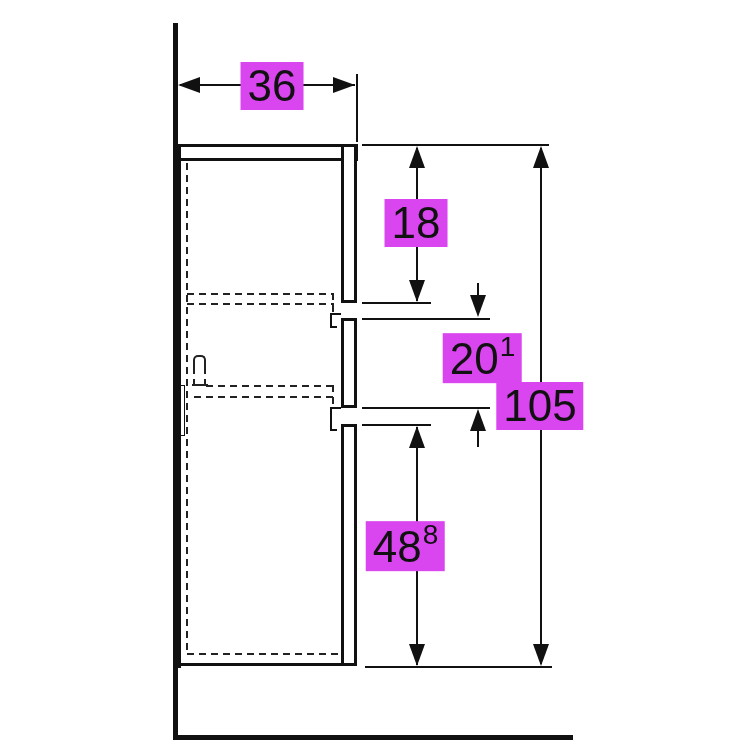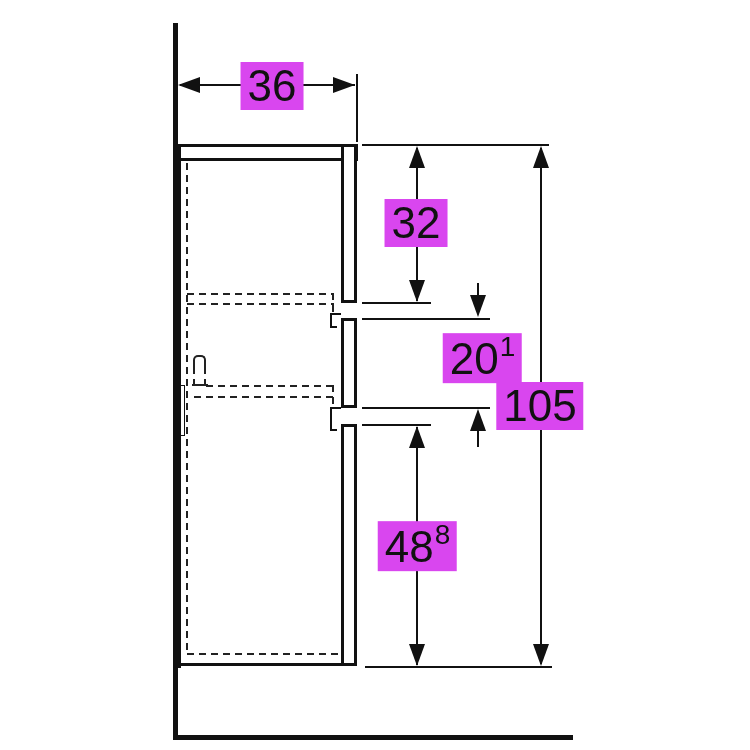--- a/index.html
+++ b/index.html
@@ -78,31 +78,31 @@
   <div class="hline" style="left:362px;top:144px;width:187px;"></div>
   <div class="hline" style="left:362px;top:302px;width:69px;"></div>
   <div class="hline" style="left:362px;top:318px;width:128px;"></div>
   <div class="hline" style="left:362px;top:407px;width:128px;"></div>
   <div class="hline" style="left:362px;top:424px;width:69px;"></div>
   <div class="hline" style="left:365px;top:666px;width:187px;"></div>
 
   <div class="vline" style="left:416px;top:148px;height:153px;"></div>
   <div class="arr arr-up" style="left:409px;top:146px;"></div>
   <div class="arr arr-down" style="left:409px;top:280px;"></div>
-  <div class="dim-label" style="left:416px;top:223px;"><span>32</span></div>
+  <div class="dim-label" style="left:416px;top:223px;"><span>18</span></div>
 
   <div class="vline" style="left:477px;top:283px;height:18px;"></div>
   <div class="arr arr-down" style="left:470px;top:295px;"></div>
   <div class="arr arr-up" style="left:470px;top:409px;"></div>
   <div class="vline" style="left:477px;top:430px;height:17px;"></div>
   <div class="dim-label" style="left:482px;top:358px;"><span>20</span><sup>1</sup></div>
 
   <div class="vline" style="left:416px;top:427px;height:238px;"></div>
   <div class="arr arr-up" style="left:409px;top:426px;"></div>
   <div class="arr arr-down" style="left:409px;top:644px;"></div>
-  <div class="dim-label" style="left:417px;top:546px;"><span>48</span><sup>8</sup></div>
+  <div class="dim-label" style="left:405px;top:546px;"><span>48</span><sup>8</sup></div>
 
   <div class="vline" style="left:540px;top:148px;height:516px;"></div>
   <div class="arr arr-up" style="left:533px;top:146px;"></div>
   <div class="arr arr-down" style="left:533px;top:644px;"></div>
   <div class="dim-label" style="left:540px;top:406px;text-align:center;"><span>105</span></div>
 
 </div>
 
 </body></html>

